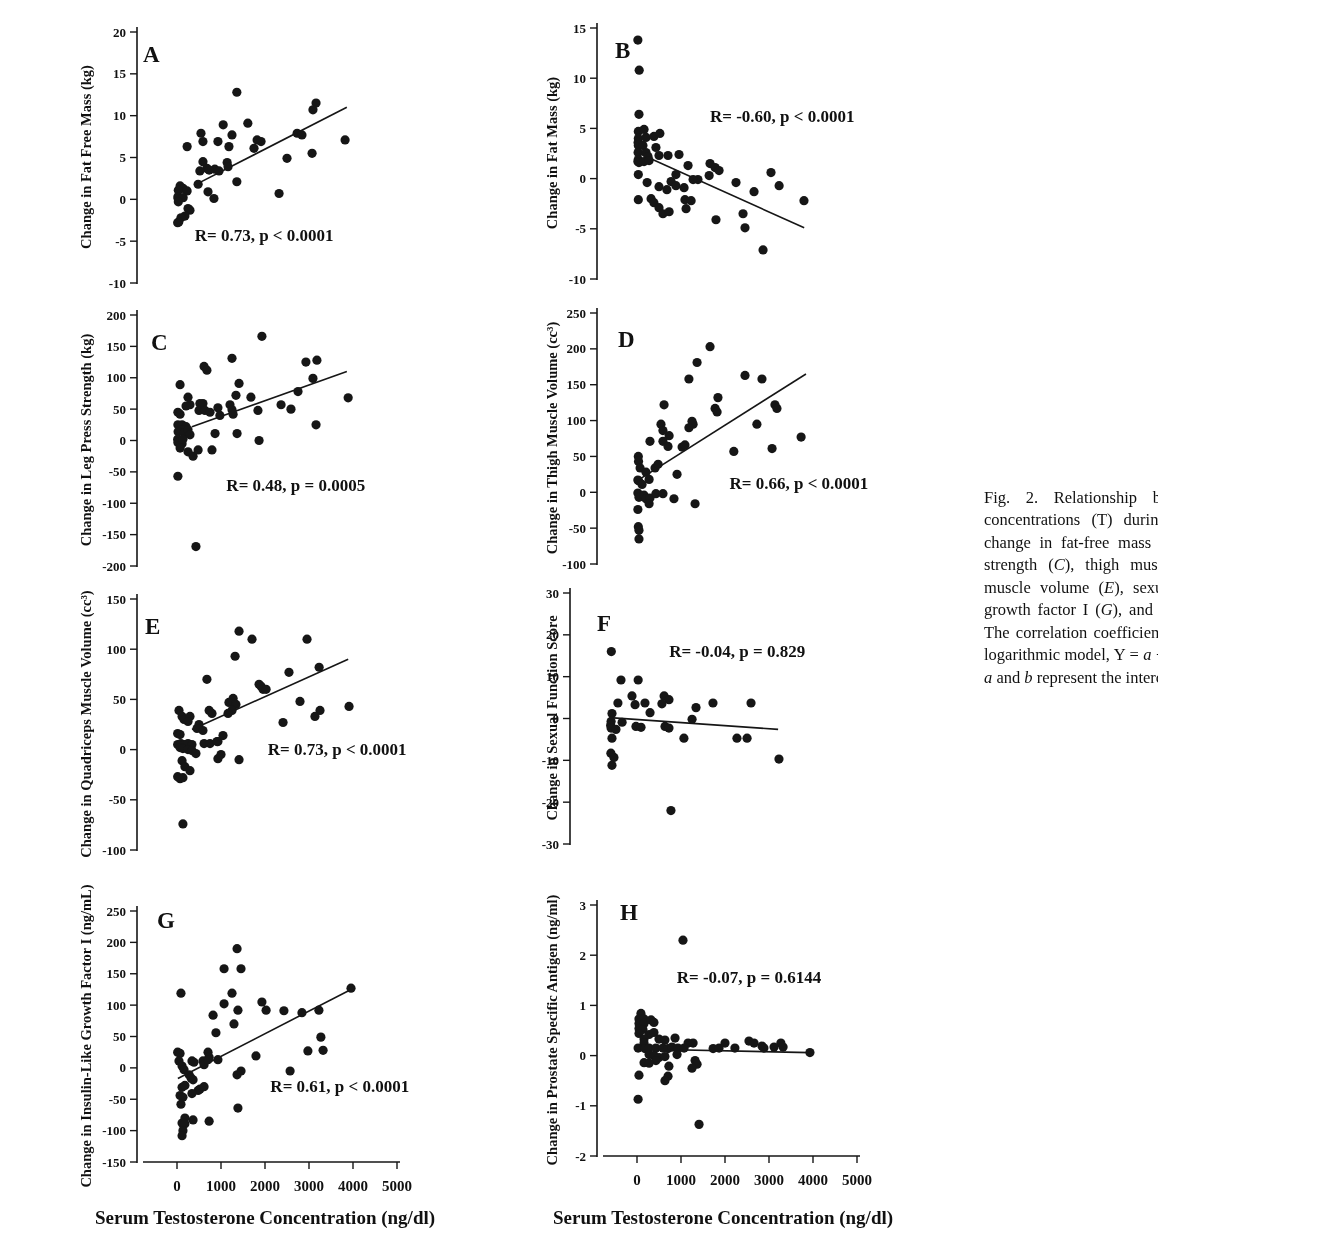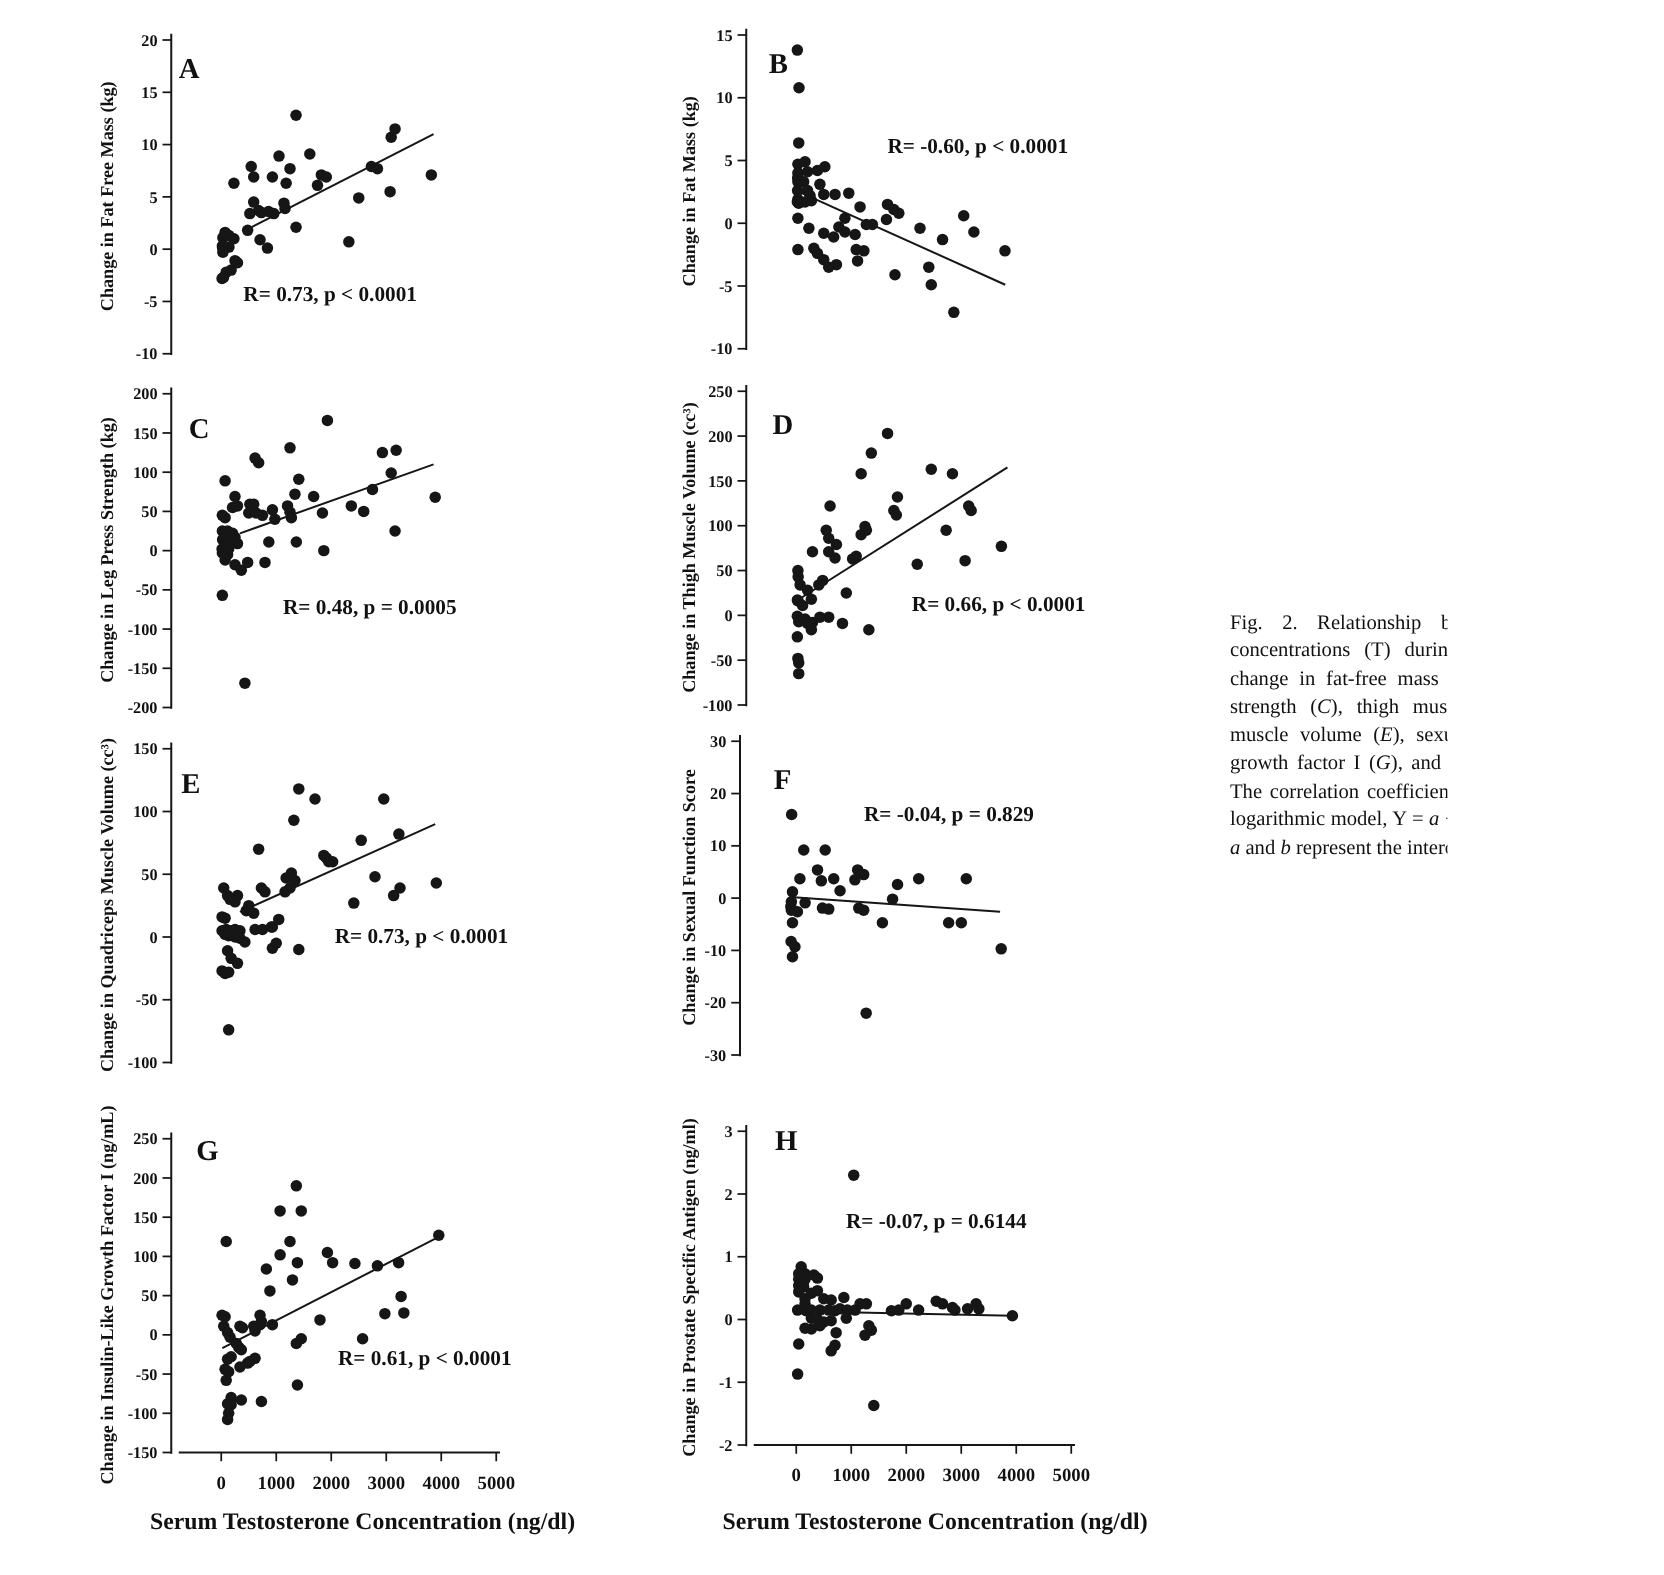--- a/index.html
+++ b/index.html
@@ -3,21 +3,21 @@
 <meta charset="utf-8">
 <style>
   html,body{margin:0;padding:0;background:#ffffff;}
   .page{position:relative;width:1158px;height:1260px;background:#ffffff;overflow:hidden;
         font-family:"Liberation Serif","DejaVu Serif",serif;color:#111;}
   .panel{position:absolute;}
   .panel svg{overflow:visible;display:block;}
   svg text{font-family:"Liberation Serif","DejaVu Serif",serif;font-weight:bold;fill:#111;}
   .ylabel{position:absolute;width:340px;height:22px;transform:rotate(-90deg);
           text-align:center;font-weight:bold;font-size:14.5px;line-height:22px;white-space:nowrap;}
-  .xtitle{position:absolute;width:390px;text-align:center;font-weight:bold;font-size:19px;}
+  .xtitle{position:absolute;width:390px;text-align:left;font-weight:bold;font-size:19px;}
   .caption{position:absolute;left:984px;top:487px;width:374px;font-size:16.5px;
            line-height:1.36;text-align:justify;}
 </style>
 </head>
 <body>
 
 <div class="page">
 
   <div class="panel" style="left:117px;top:18px">
       <svg width="290" height="280">
@@ -410,21 +410,21 @@
           <circle cx="72.98" cy="185.684" r="4.6" fill="#161616"></circle>
           <circle cx="60.66" cy="191.708" r="4.6" fill="#161616"></circle>
           <circle cx="63.08" cy="193.716" r="4.6" fill="#161616"></circle>
           <circle cx="65.94" cy="192.712" r="4.6" fill="#161616"></circle>
           <circle cx="65.94" cy="238.896" r="4.6" fill="#161616"></circle>
         </g>
         <text x="28" y="49" font-size="23">E</text>
         <text x="220.16" y="169.62" text-anchor="middle" font-size="17">R= 0.73, p &lt; 0.0001</text>
       </svg>
     </div>
-  <div class="panel" style="left:572px;top:579px">
+  <div class="panel" style="left:550px;top:579px">
       <svg width="290" height="280">
         <g>
           <line x1="20" y1="9" x2="20" y2="266" stroke="#161616" stroke-width="1.6"></line>
           <line x1="13" y1="14" x2="20" y2="14" stroke="#161616" stroke-width="1.4"></line>
           <text x="9" y="18.5" text-anchor="end" font-size="13">30</text>
           <line x1="13" y1="55.833333333333336" x2="20" y2="55.833333333333336" stroke="#161616" stroke-width="1.4"></line>
           <text x="9" y="60.333333333333336" text-anchor="end" font-size="13">20</text>
           <line x1="13" y1="97.66666666666667" x2="20" y2="97.66666666666667" stroke="#161616" stroke-width="1.4"></line>
           <text x="9" y="102.16666666666667" text-anchor="end" font-size="13">10</text>
           <line x1="13" y1="139.5" x2="20" y2="139.5" stroke="#161616" stroke-width="1.4"></line>

